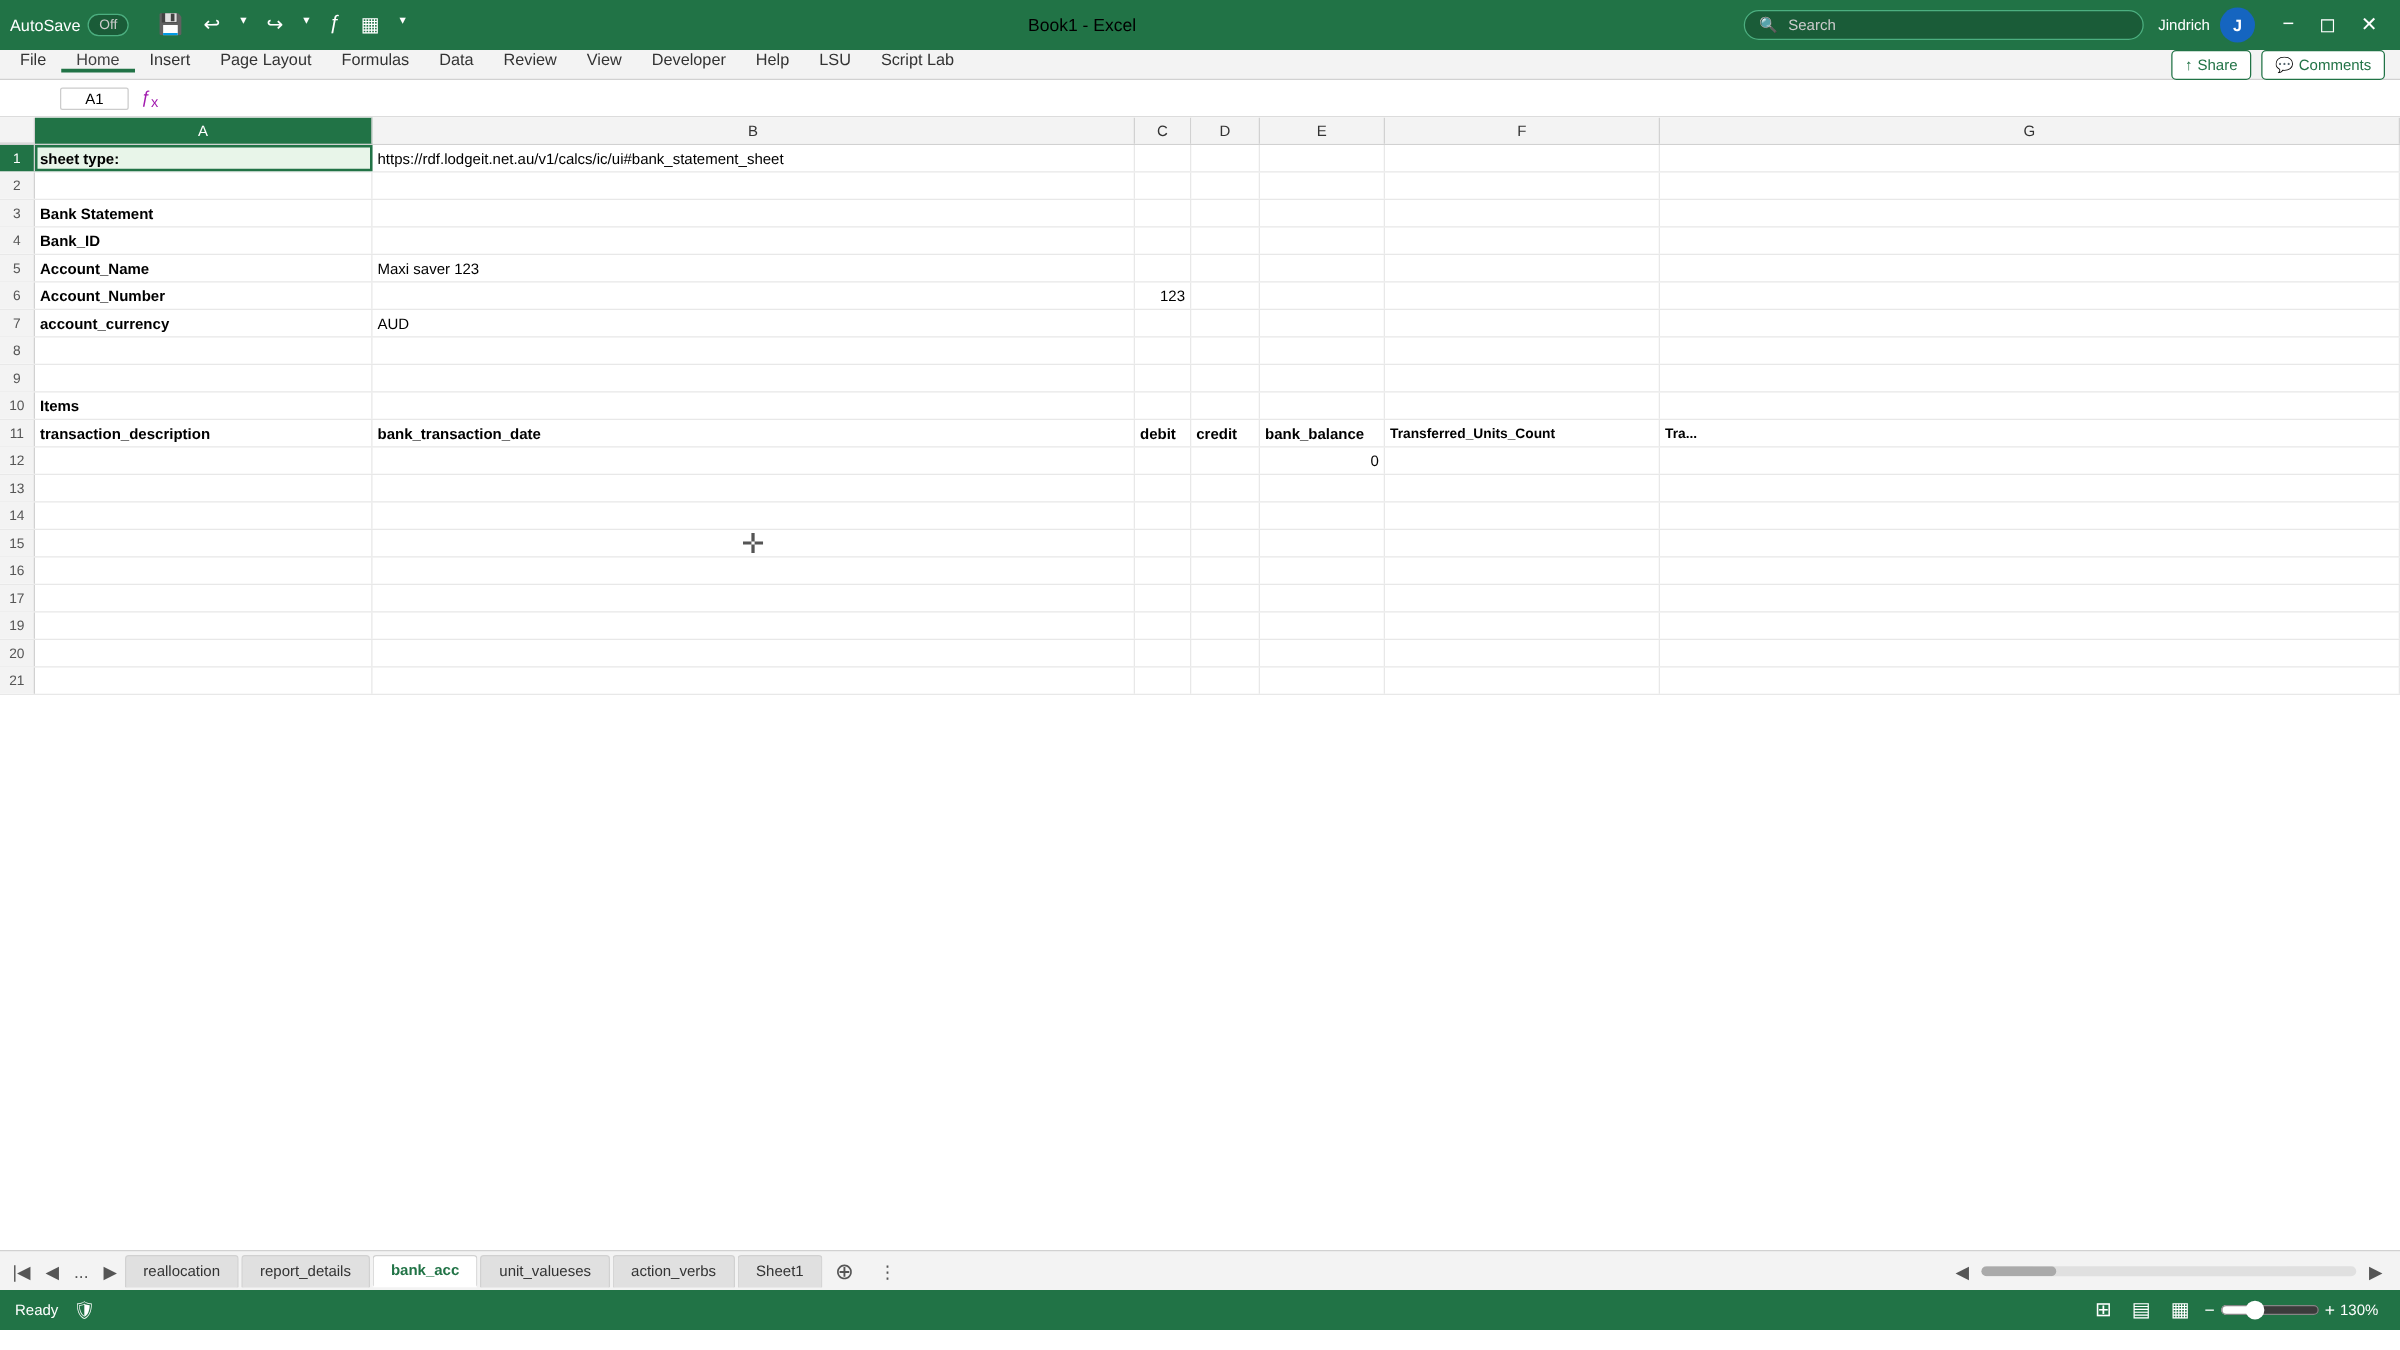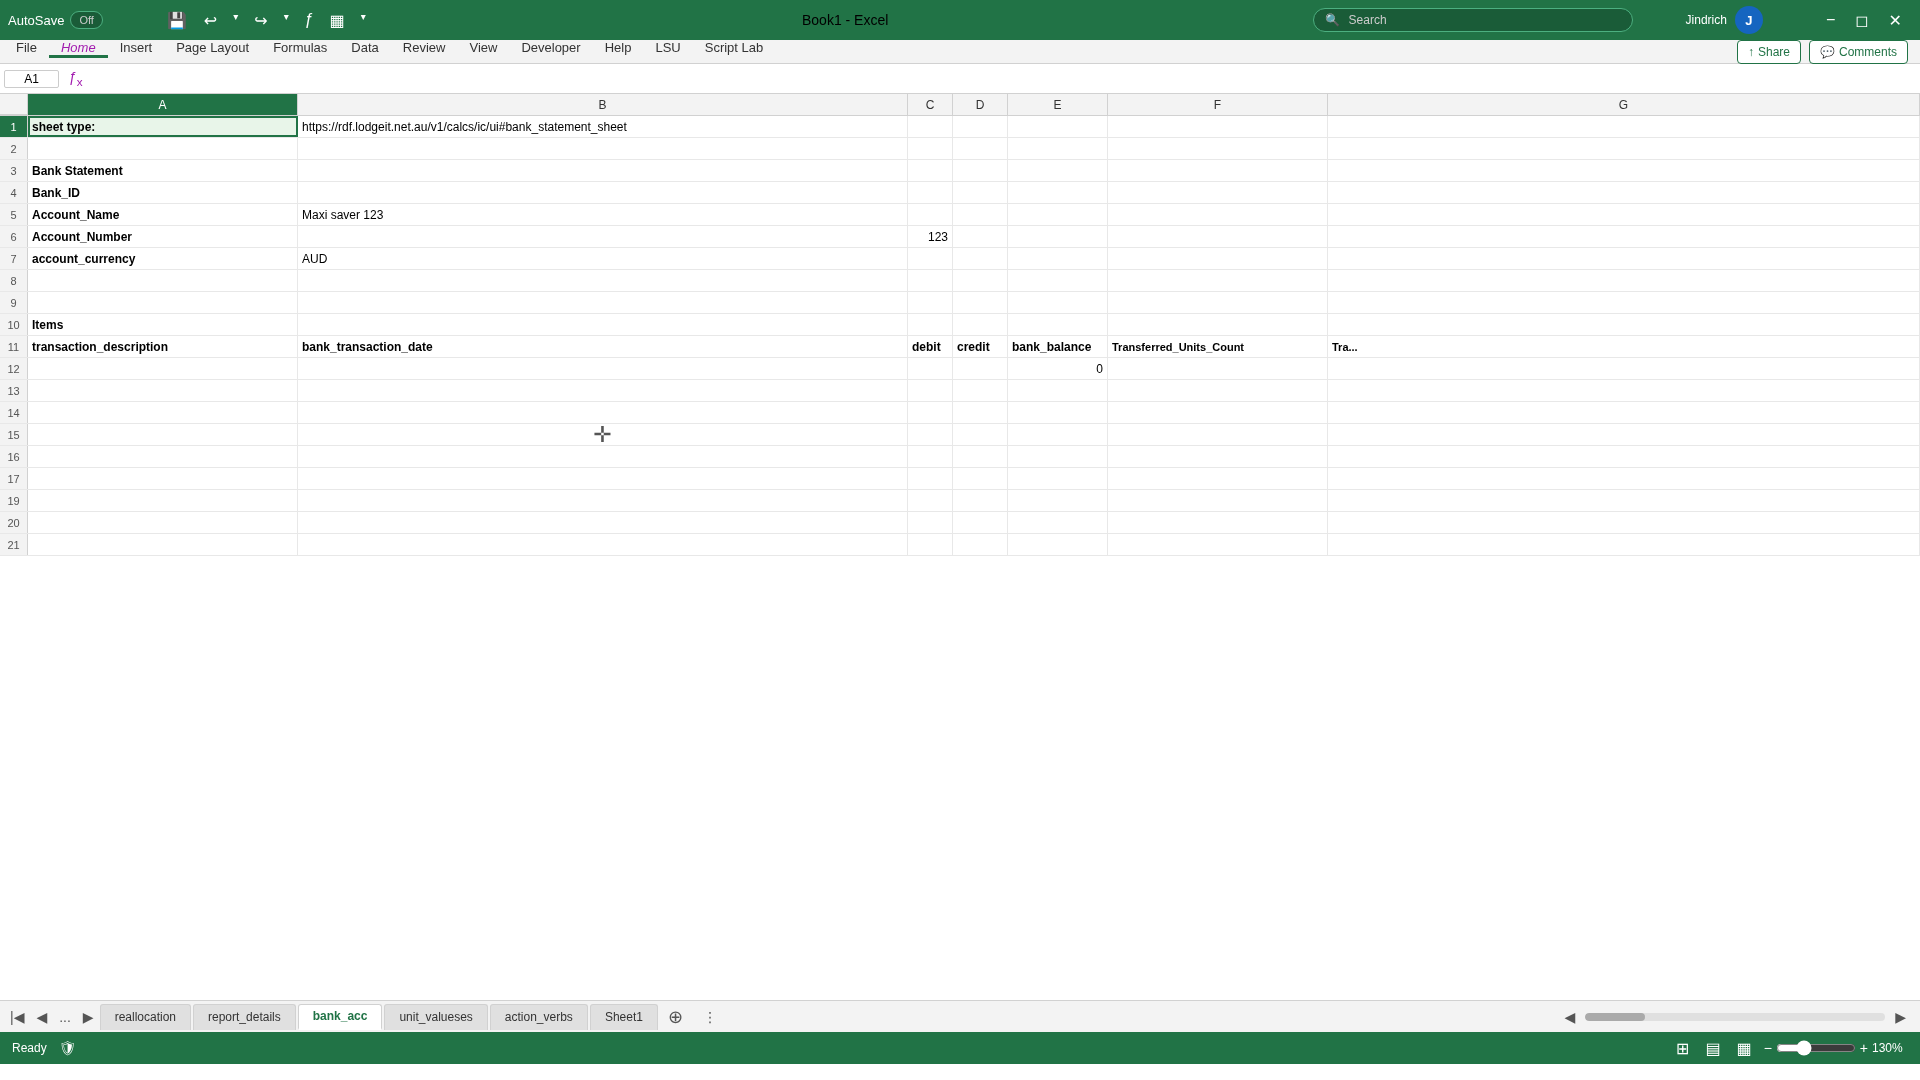--- a/index.html
+++ b/index.html
@@ -6,21 +6,20 @@
     body { font-family: 'Segoe UI', Arial, sans-serif; font-size: 13px; background: #fff; overflow: hidden; width: 1920px; height: 1080px; }
 
     
     #titlebar {
       height: 40px;
       background: #217346;
       display: flex;
       align-items: center;
       padding: 0 8px;
       color: white;
-      gap: 41px;
     }
     #autosave-area {
       display: flex; align-items: center; gap: 6px; margin-right: 12px;
     }
     #autosave-toggle {
       background: #1a5c38; border: 1px solid #4caf80; border-radius: 10px;
       padding: 2px 8px; font-size: 11px; color: #ccc; display: flex; align-items: center; gap: 4px;
     }
     .toggle-off { color: #ccc; }
     #title-icons { display: flex; gap: 8px; margin: 0 8px; }
@@ -46,40 +45,40 @@
     }
     .ribbon-tab {
       padding: 0 12px;
       display: flex; align-items: center;
       cursor: pointer;
       font-size: 13px;
       color: #333;
       border-bottom: 3px solid transparent;
       transition: border-color 0.1s;
     }
-    .ribbon-tab.active { color: #a21caf; border-bottom-color: #217346; font-style: italic; }
+    .ribbon-tab.active { color: #404040; border-bottom-color: #217346; }
     #share-area { margin-left: auto; display: flex; align-items: center; gap: 8px; padding-right: 8px; }
     .share-btn {
       background: white; border: 1px solid #217346; color: #217346;
       border-radius: 4px; padding: 4px 10px; font-size: 12px; cursor: pointer; display: flex; align-items: center; gap: 4px;
     }
 
     
     #formulabar {
       height: 30px;
       background: white;
       border-bottom: 1px solid #d1d1d1;
       display: flex;
       align-items: center;
       padding: 0 4px;
       gap: 4px;
     }
     #name-box {
       width: 60px; border: 1px solid #d1d1d1; border-radius: 2px;
-      padding: 2px 6px; font-size: 12px; text-align: center;
+      padding: 2px 6px; font-size: 12px; text-align: center; margin-left: 44px;
     }
     #formula-input { flex: 1; border: none; outline: none; font-size: 13px; padding: 2px 4px; }
     .formula-btn { background: none; border: none; cursor: pointer; font-size: 14px; color: #a21caf; padding: 2px 6px; }
 
     
     #spreadsheet {
       display: flex;
       flex-direction: column;
       height: calc(1080px - 40px - 40px - 30px - 32px - 32px);
       overflow: hidden;

